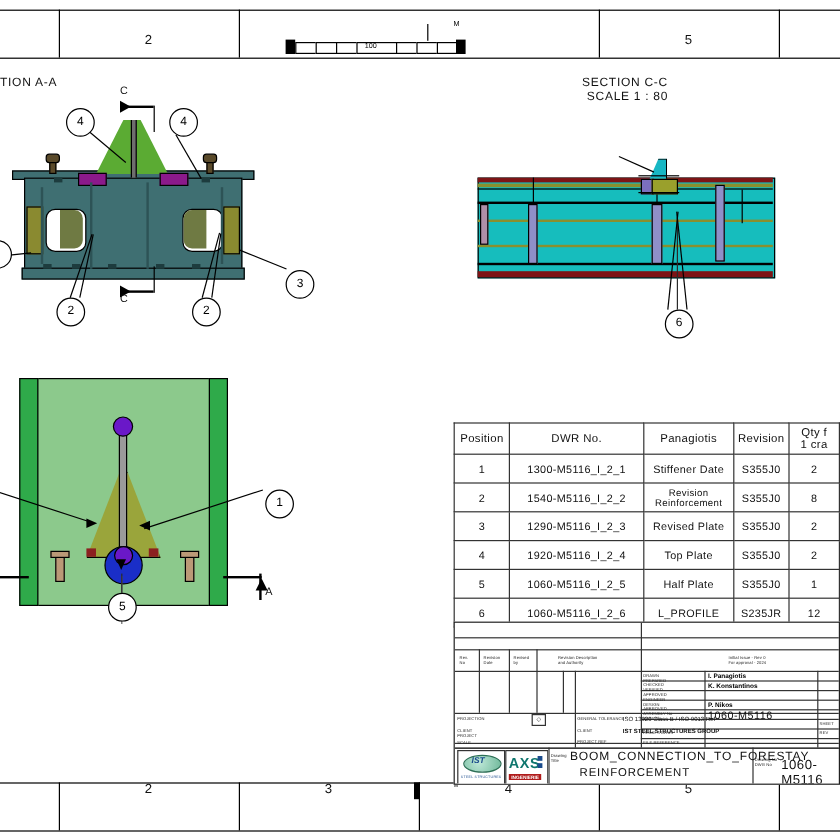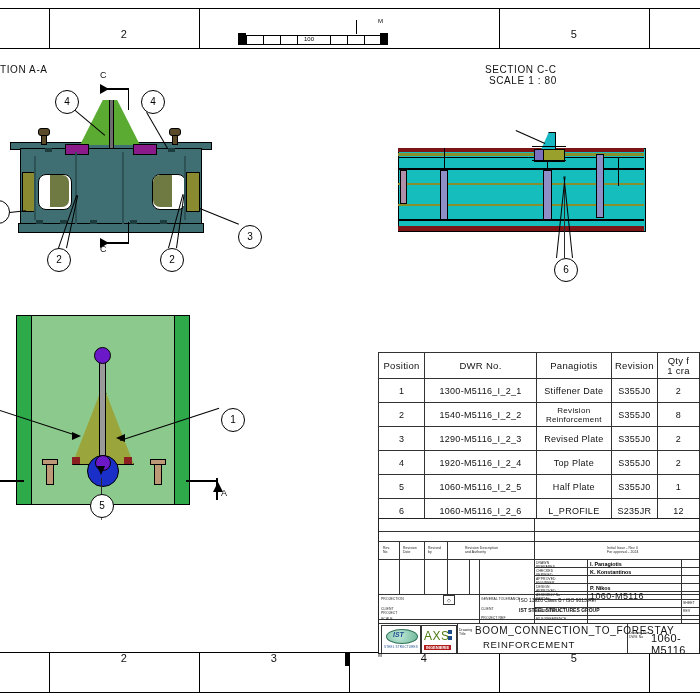--- a/index.html
+++ b/index.html
@@ -78,21 +78,21 @@
       font-weight:bold;white-space:pre;}
   .dwgno{position:absolute;font-size:9px;color:#111;letter-spacing:.4px;}
   .titletxt{position:absolute;font-size:10px;letter-spacing:.7px;color:#111;
             white-space:nowrap;}
   .subtitletxt{position:absolute;font-size:9.5px;letter-spacing:.7px;color:#111;}
   .bigno{position:absolute;font-size:11px;letter-spacing:.4px;color:#111;}
 
   
   .logobox{position:absolute;border:1px solid #333;background:#fff;}
   .istoval{position:absolute;border-radius:50%;}
-  .axstxt{position:absolute;font-weight:normal;color:#4d7c0f;}
+  .axstxt{position:absolute;font-weight:bold;color:#0f766e;}
 
   
   #scalebar{position:absolute;left:238px;top:33px;width:150px;height:12px;}
   .sb-seg{position:absolute;border:1px solid #000;background:#fff;height:8px;top:2px;}
   .sb-cap{position:absolute;background:#000;height:12px;width:8px;top:0;}
   .sb-txt{position:absolute;font-size:6px;color:#000;}
 
   .sectmark{position:absolute;background:#000;}
   .sectltr{position:absolute;font-size:9px;color:#111;}
   .arrowhd{position:absolute;width:0;height:0;}

